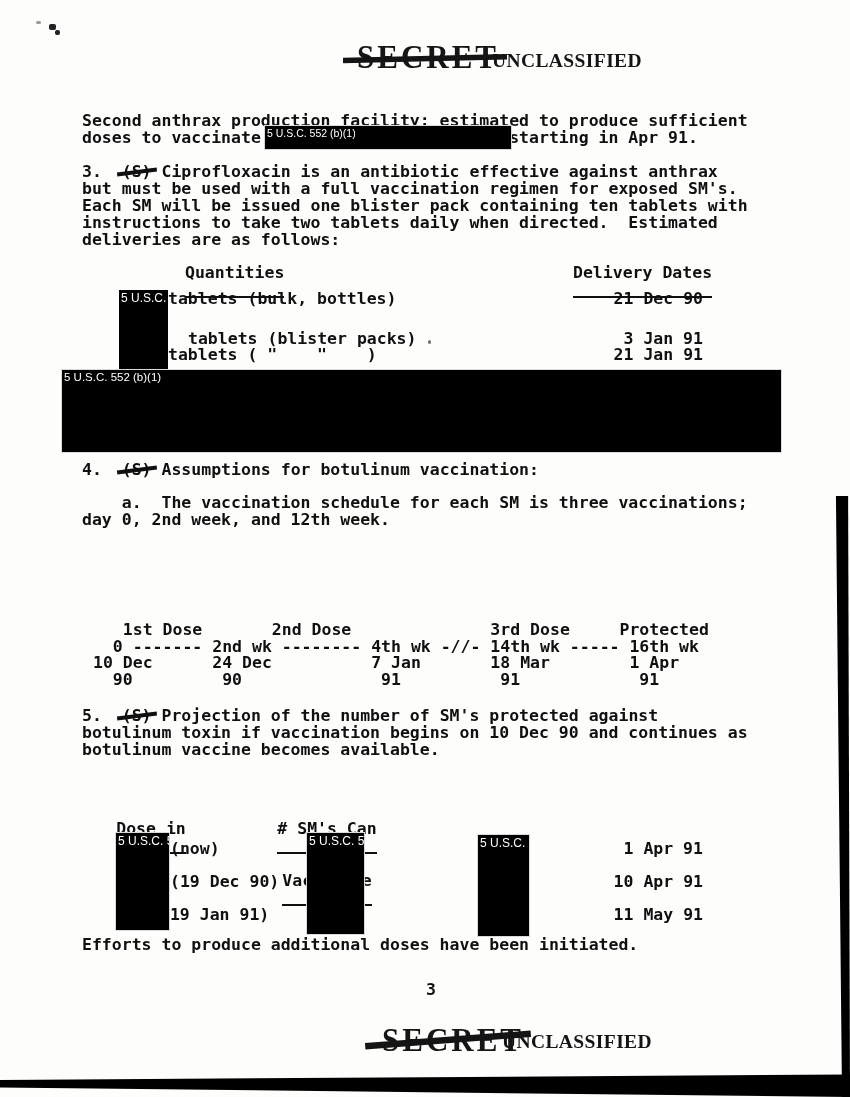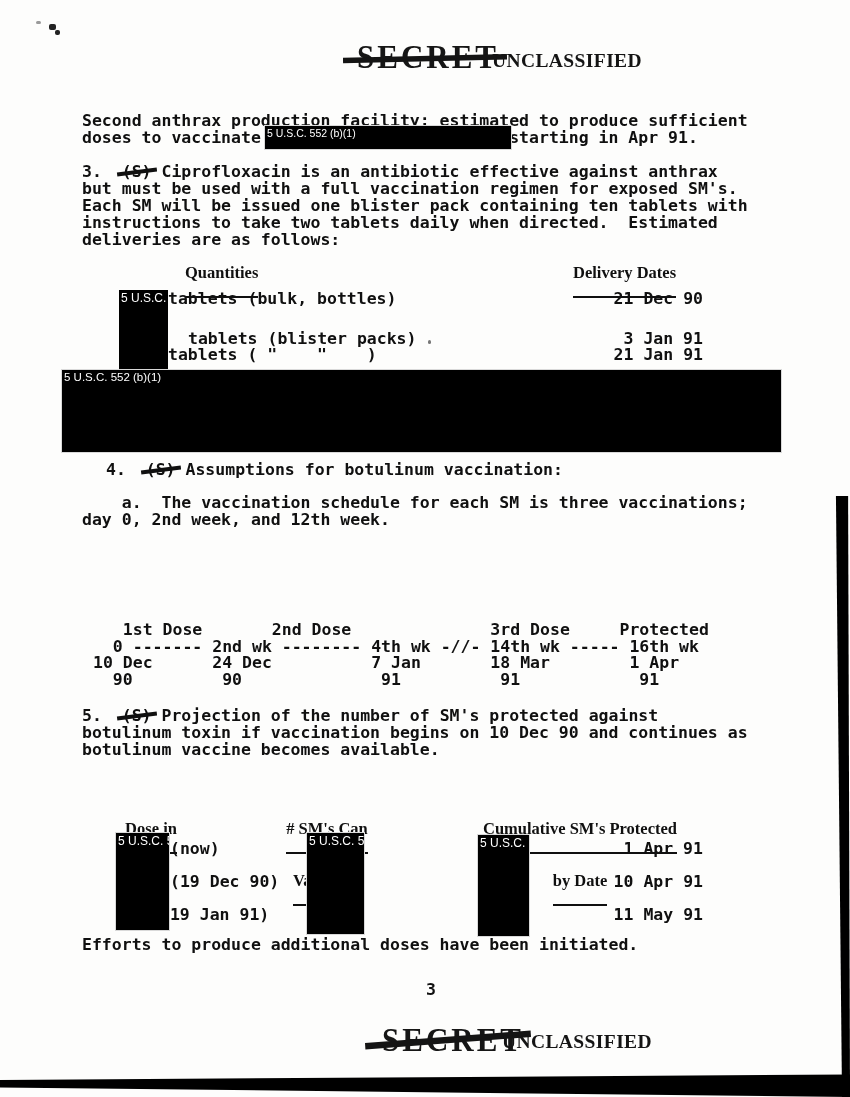--- a/index.html
+++ b/index.html
@@ -1,21 +1,21 @@
 <!DOCTYPE html>
 <html><head>
 <meta charset="utf-8">
 <style>
   html,body{margin:0;padding:0;background:#e8e8e8;}
   .page{position:relative;width:850px;height:1097px;background:#fdfdfc;overflow:hidden;
         font-family:"DejaVu Sans Mono",monospace;}
   
   .t{position:absolute;white-space:pre;font-family:"DejaVu Sans Mono",monospace;
      font-weight:700;font-size:16.5px;line-height:17px;color:#101010;}
-  .ul{border-bottom:2px solid #101010;padding-bottom:14px;font-family:Liberation Serif, serif;}
+  .ul{border-bottom:2px solid #101010;padding-bottom:14px;}
   .ctr{text-align:center;}
   
   .mk{position:relative;display:inline-block;}
   .mk::after{content:"";position:absolute;left:-5px;right:-5px;top:7px;height:4px;
      background:#101010;transform:rotate(-7deg);}
   
   .stamp{position:absolute;font-family:"Liberation Serif",serif;font-weight:700;
      font-size:31px;letter-spacing:3px;color:#161616;transform:scaleY(1.08);}
   .strike1::after{content:"";position:absolute;left:-14px;right:-8px;top:46%;height:5px;
      background:#141414;transform:rotate(-1.2deg);}
@@ -34,21 +34,21 @@
   .intro{left:82px;top:112px;}
   .inline-redact{left:265px;top:126px;width:246px;height:23px;}
   .p3{left:82px;top:163px;}
   .qh1{left:185px;top:264px;}
   .qh2{left:573px;top:264px;}
   .qr1{left:168px;top:290px;} .qr2{left:168px;top:330px;padding-left:20px;} .qr3{left:168px;top:346px;}
   .qd{right:147px;width:130px;text-align:right;}
   .qd1{top:290px;} .qd2{top:330px;} .qd3{top:346px;}
   .small-redact{left:119px;top:290px;width:49px;height:81px;box-shadow:none;}
   .big-redact{left:62px;top:370px;width:719px;height:82px;}
-  .p4h{left:82px;top:461px;margin-left:24px;}
+  .p4h{left:82px;top:461px;}
   .p4a{left:82px;top:494px;}
   .p4b{left:82px;top:541px;}
   .tl{left:93px;top:622px;line-height:16.5px;}
   .p5{left:82px;top:707px;}
   .ph1{left:95px;top:786px;width:112px;}
   .ph2{left:268px;top:786px;width:118px;}
   .ph3{left:452px;top:786px;width:256px;}
   .ph1 div,.ph2 div,.ph3 div{line-height:17.5px;}
   .pr1{left:170px;top:840px;} .pr2{left:170px;top:873px;} .pr3{left:160px;top:906px;}
   .pd1{top:840px;} .pd2{top:873px;} .pd3{top:906px;}
@@ -126,24 +126,20 @@
 botulinum vaccine becomes available.</span></div>
 
   <div class="t ctr ph1">
     <div><span class="ul">Dose in</span></div>
     <div><span class="ul">AOR</span></div>
   </div>
   <div class="t ctr ph2">
     <div><span class="ul"># SM's Can</span></div>
     <div><span class="ul">Vaccinate</span></div>
   </div>
-  <div class="t ctr ph3">
-    <div><span class="ul">Cumulative SM's Protected</span></div>
-    <div><span class="ul">by Date</span></div>
-  </div>
 
   <div class="t pr1">(now)</div>
   <div class="t qd pd1">1 Apr 91</div>
   <div class="t pr2">(19 Dec 90)</div>
   <div class="t qd pd2">10 Apr 91</div>
   <div class="t pr3">(19 Jan 91)</div>
   <div class="t qd pd3">11 May 91</div>
 
   <div class="redact box1">
     <span class="rlabel rl9">5 U.S.C. 5</span>

